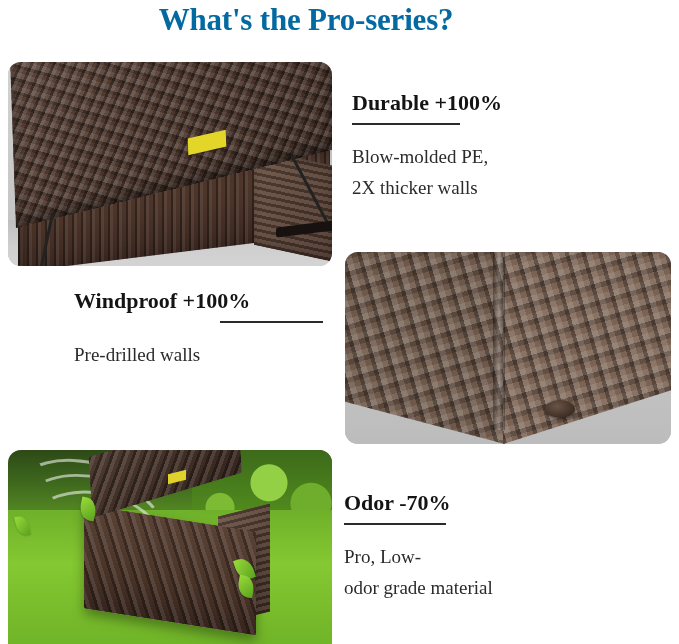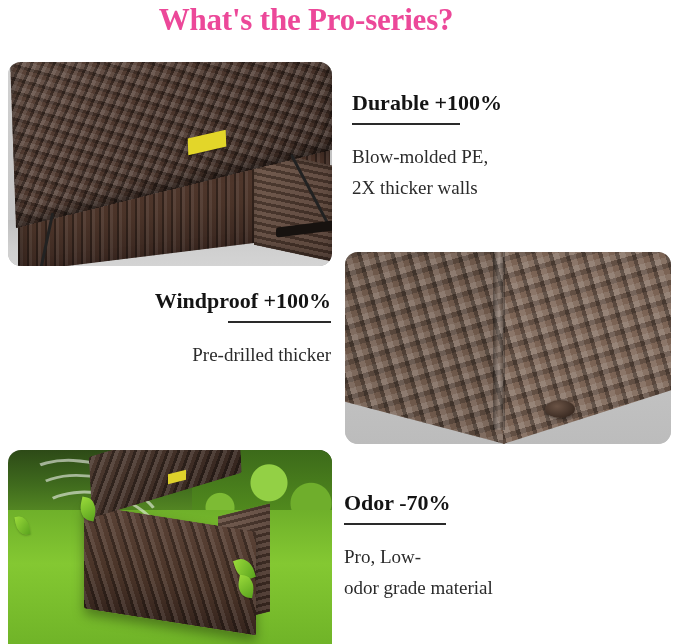--- a/index.html
+++ b/index.html
@@ -20,21 +20,21 @@
   .page-title {
     position: absolute;
     left: 0;
     top: 2px;
     width: 612px;
     text-align: center;
     font-family: "Liberation Serif", "DejaVu Serif", serif;
     font-weight: bold;
     font-size: 31px;
     letter-spacing: -0.2px;
-    color: #ec4899;
+    color: #0369a1;
     white-space: nowrap;
   }
 
   
   .photo {
     position: absolute;
     border-radius: 13px;
     overflow: hidden;
     background: #c9c9c9;
   }
@@ -237,21 +237,21 @@
     font-size: 19px;
     line-height: 31px;
     color: #2b2b2b;
     margin-top: 16px;
     white-space: nowrap;
   }
 
   #feature-durable  { left: 352px; top: 92px;  text-align: left; }
   #feature-durable  .rule { width: 108px; }
 
-  #feature-windproof { left: 82px; top: 290px; width: 249px; text-align: right; }
+  #feature-windproof { left: 74px; top: 290px; width: 249px; }
   #feature-windproof .rule { width: 103px; margin-left: auto; }
 
   #feature-odor { left: 344px; top: 492px; text-align: left; }
   #feature-odor .rule { width: 102px; }
 </style>
 </head>
 <body>
 
 <div class="page-title">What's the Pro-series?</div>
 
@@ -273,21 +273,21 @@
   <div class="body">
     <div>Blow-molded PE,</div>
     <div>2X thicker walls</div>
   </div>
 </div>
 
 <div class="feature" id="feature-windproof">
   <div class="headline">Windproof +100%</div>
   <div class="rule"></div>
   <div class="body">
-    <div>Pre-drilled thicker</div>
+    <div>Pre-drilled walls</div>
   </div>
 </div>
 
 <div class="photo" id="photo-2">
   <div class="p2-bg"></div>
   <div class="p2-left"></div>
   <div class="p2-right"></div>
   <div class="p2-edge"></div>
   <div class="p2-foot"></div>
 </div>

